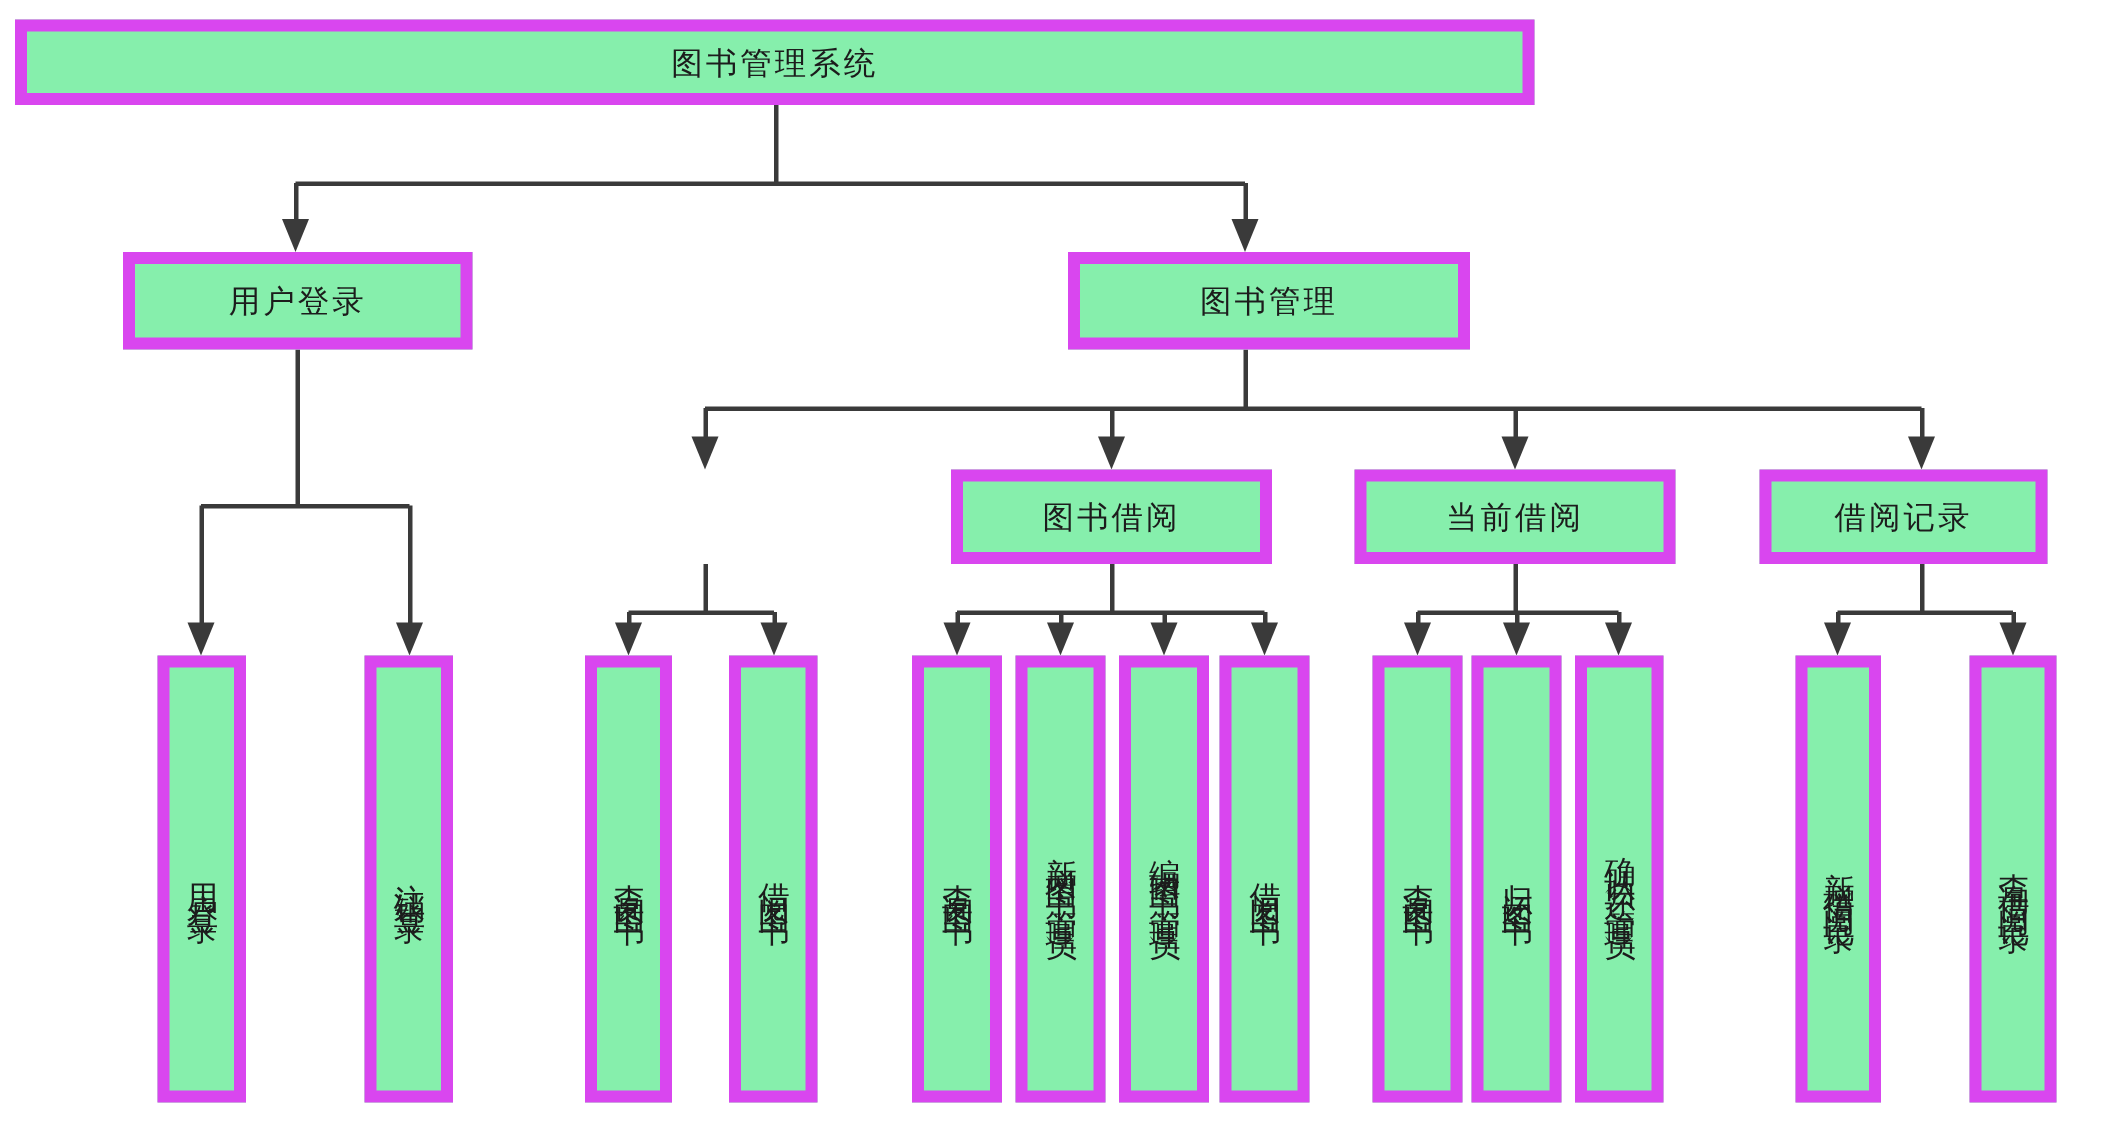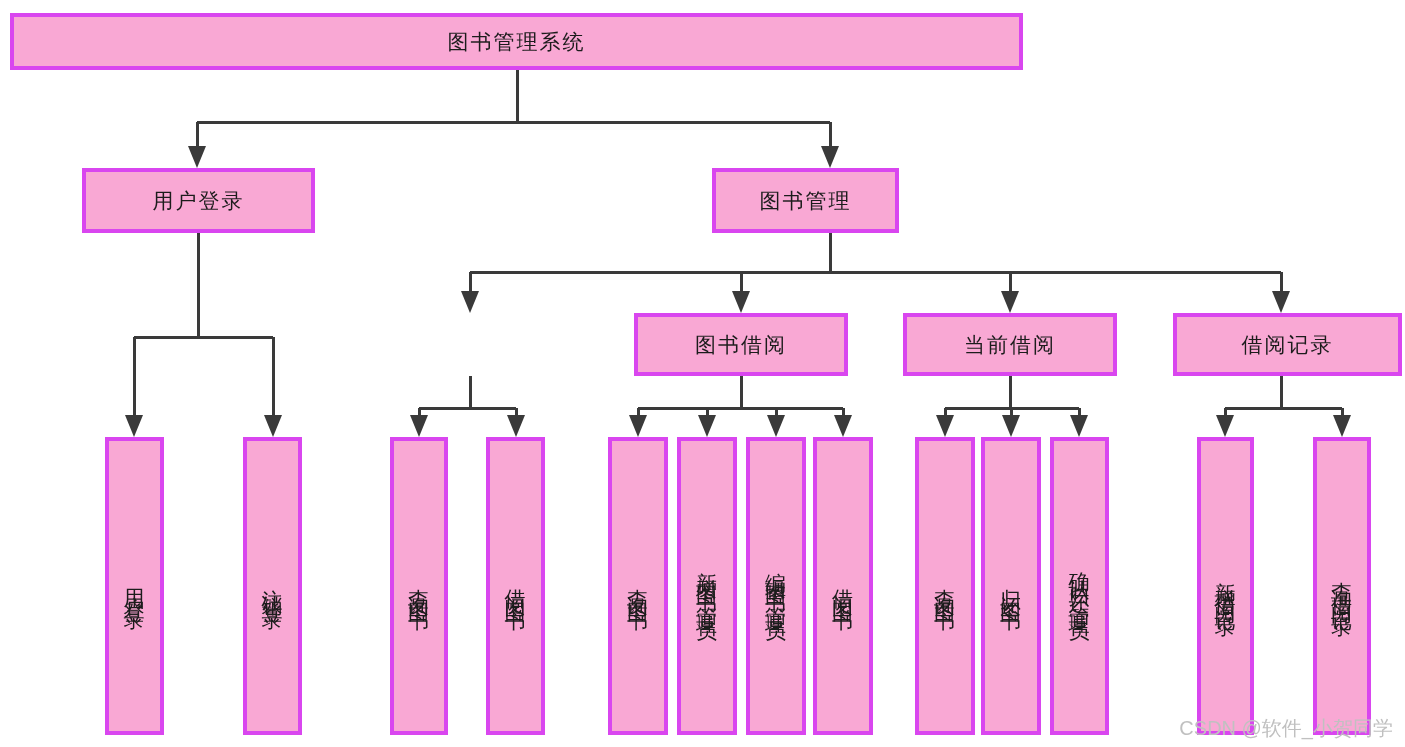--- a/index.html
+++ b/index.html
@@ -6,22 +6,22 @@
   .canvas{
     position:relative;
     width:1405px;height:747px;
     background:#ffffff;
     overflow:hidden;
     font-family:"Liberation Sans","DejaVu Sans",sans-serif;
   }
   .node{
     position:absolute;
     box-sizing:border-box;
-    border:4px solid #d946ef;
-    background:#f9a8d4;
+    border:8px solid #d946ef;
+    background:#86efac;
     display:flex;
     align-items:center;
     justify-content:center;
     z-index:2;
   }
   .node-h .lbl{
     font-size:21px;
     letter-spacing:2px;
     color:#1c1c1c;
     white-space:nowrap;
@@ -64,31 +64,31 @@
 
 <div class="canvas">
 
   <div class="node node-h" style="left:10px;top:13px;width:1013px;height:57px">
     <span class="lbl">图书管理系统</span>
   </div>
 
   <div class="node node-h" style="left:82px;top:168px;width:233px;height:65px">
     <span class="lbl">用户登录</span>
   </div>
-  <div class="node node-h" style="left:712px;top:168px;width:187px;height:65px">
+  <div class="node node-h" style="left:712px;top:168px;width:268px;height:65px">
     <span class="lbl">图书管理</span>
   </div>
 
   <div class="node node-h" style="left:903px;top:313px;width:214px;height:63px">
     <span class="lbl">当前借阅</span>
   </div>
   <div class="node node-h" style="left:634px;top:313px;width:214px;height:63px">
     <span class="lbl">图书借阅</span>
   </div>
-  <div class="node node-h" style="left:1173px;top:313px;width:229px;height:63px">
+  <div class="node node-h" style="left:1173px;top:313px;width:192px;height:63px">
     <span class="lbl">借阅记录</span>
   </div>
 
   <div class="node node-v" style="left:105px;top:437px;width:59px;height:298px">
     <span class="lbl">用户登录</span>
   </div>
   <div class="node node-v" style="left:243px;top:437px;width:59px;height:298px">
     <span class="lbl">注销登录</span>
   </div>
 
@@ -177,14 +177,13 @@
       <div class="vline" style="left: 1078px; top: 408px; height: 9px;"></div>
       <div class="arrow" style="left: 1070px; top: 415px;"></div>
       <div class="vline" style="left: 1280px; top: 376px; height: 32px;"></div>
       <div class="hline" style="left: 1225px; top: 407px; width: 117px;"></div>
       <div class="vline" style="left: 1224px; top: 408px; height: 9px;"></div>
       <div class="arrow" style="left: 1216px; top: 415px;"></div>
       <div class="vline" style="left: 1341px; top: 408px; height: 9px;"></div>
       <div class="arrow" style="left: 1333px; top: 415px;"></div>
     </div>
 
-  <div class="watermark">CSDN @软件_小贺同学</div>
 </div>
 
 </body></html>

